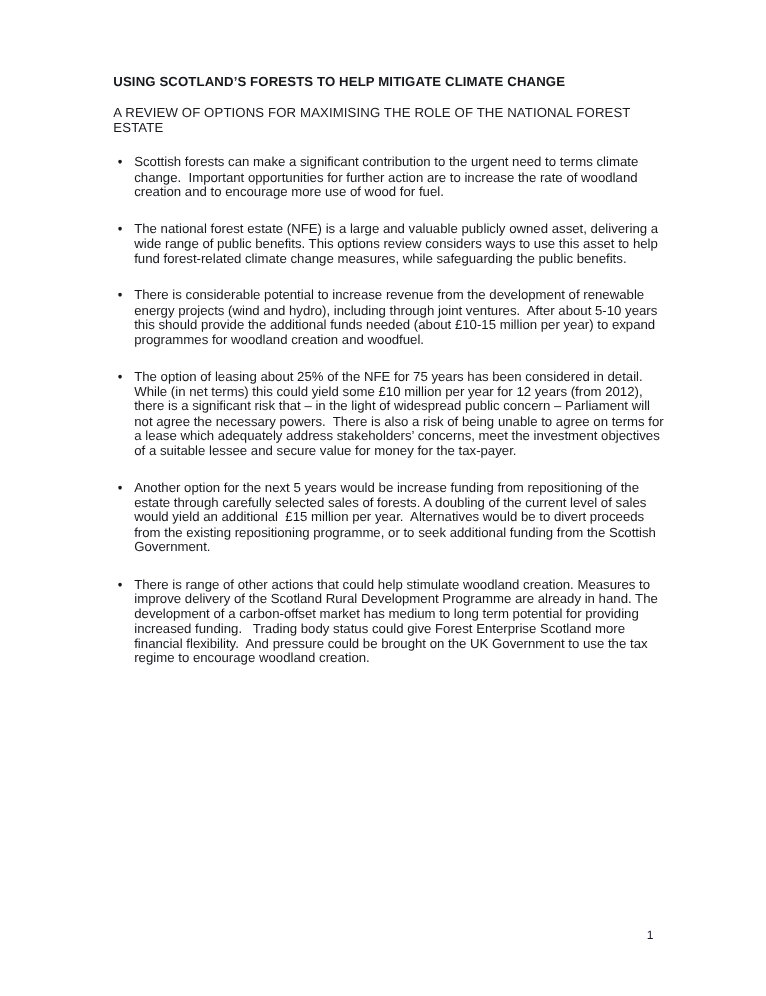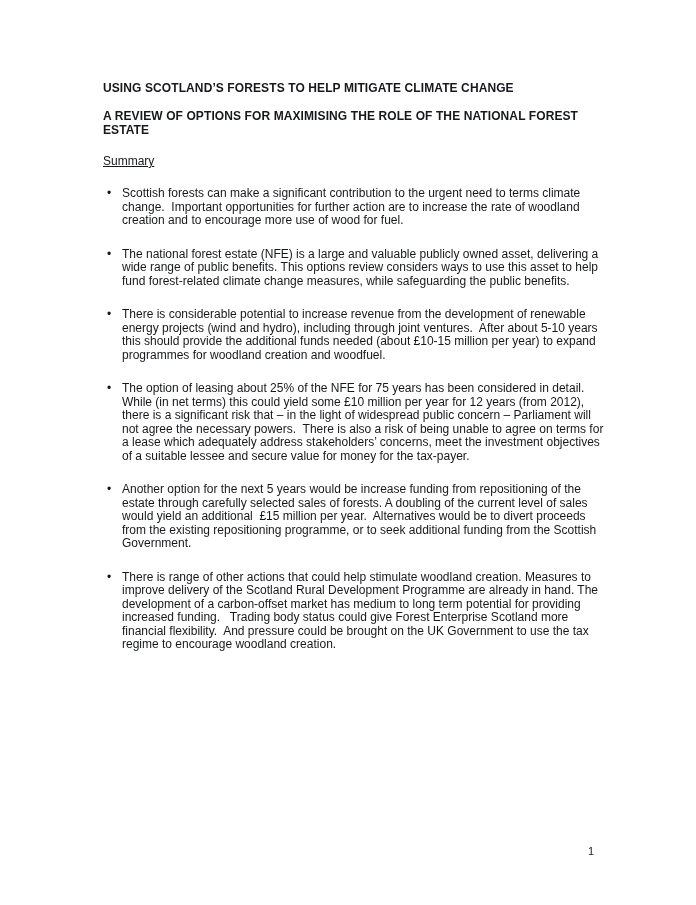--- a/index.html
+++ b/index.html
@@ -12,34 +12,34 @@
     width: 696px;
     height: 905px;
     background: #ffffff;
     font-family: "Liberation Sans", sans-serif;
     color: #17181c;
     overflow: hidden;
   }
   .content {
     position: absolute;
     left: 103px;
-    top: 82px;
+    top: 68px;
     width: 501px;
   }
   .doc-title {
     font-size: 12px;
     line-height: 13.5px;
     font-weight: bold;
     margin: 0 0 14.5px 0;
     letter-spacing: 0.1px;
   }
   .doc-subtitle {
     font-size: 12px;
     line-height: 13.5px;
-    font-weight: bold;
+    font-weight: normal;
     margin: 0 0 18px 0;
     letter-spacing: 0.1px;
   }
   .section-heading {
     font-size: 12px;
     line-height: 13.5px;
     font-weight: normal;
     text-decoration: underline;
     margin: 0 0 18.5px 0;
   }
@@ -77,21 +77,20 @@
 </head>
 <body>
 
 <div class="page">
   <div class="content">
 
     <h1 class="doc-title">USING SCOTLAND’S FORESTS TO HELP MITIGATE CLIMATE CHANGE</h1>
 
     <h2 class="doc-subtitle">A REVIEW OF OPTIONS FOR MAXIMISING THE ROLE OF THE NATIONAL FOREST ESTATE</h2>
 
-    <h3 class="section-heading">Summary</h3>
 
     <ul class="bullets">
       <li>
         <span class="marker">•</span>
         <span class="btxt">Scottish forests can make a significant contribution to the urgent need to terms climate change.  Important opportunities for further action are to increase the rate of woodland creation and to encourage more use of wood for fuel.</span>
       </li>
       <li>
         <span class="marker">•</span>
         <span class="btxt">The national forest estate (NFE) is a large and valuable publicly owned asset, delivering a wide range of public benefits. This options review considers ways to use this asset to help fund forest-related climate change measures, while safeguarding the public benefits.</span>
       </li>

